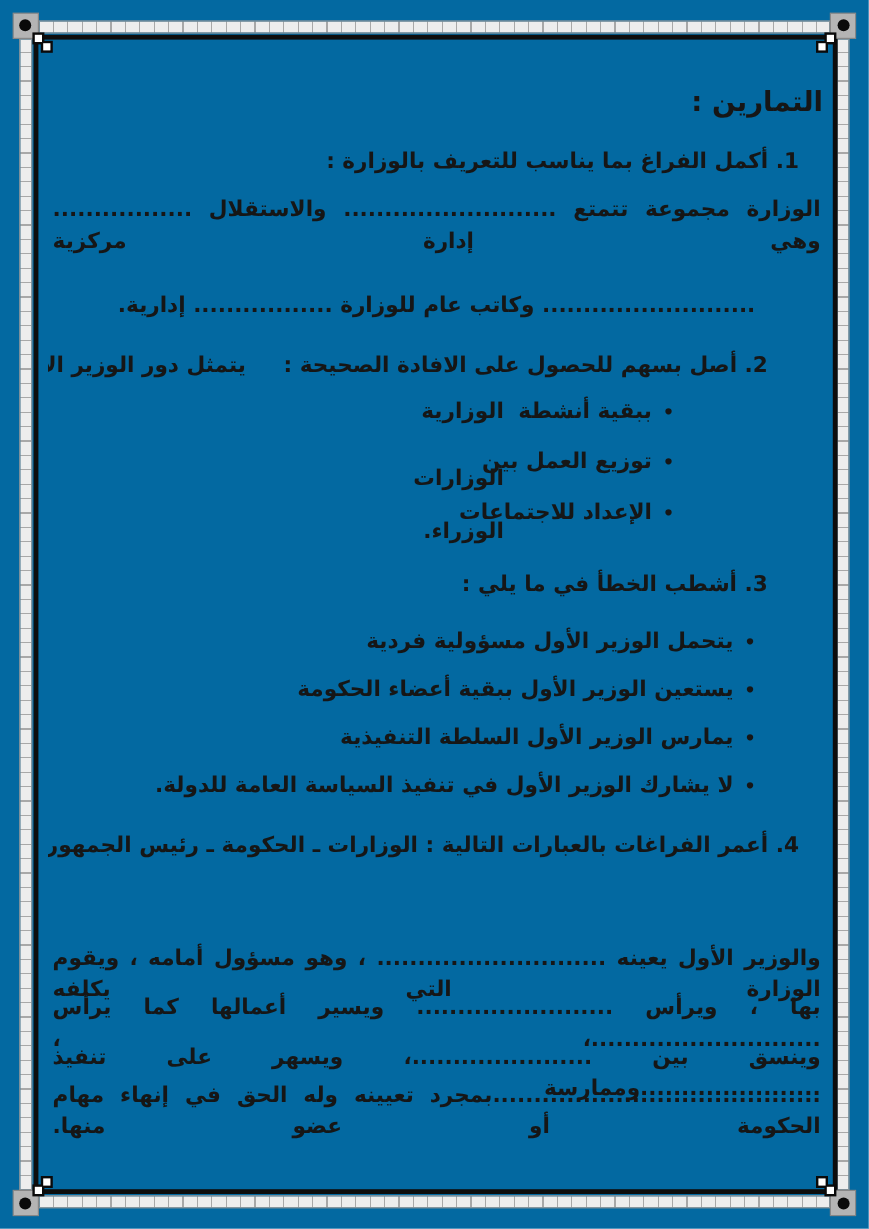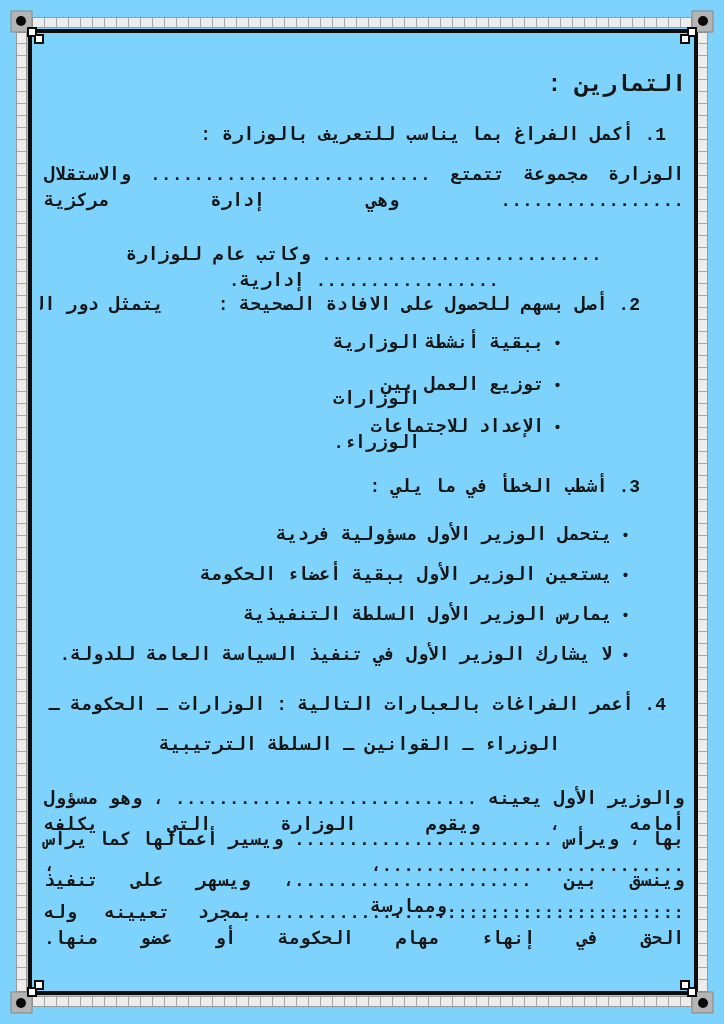--- a/index.html
+++ b/index.html
@@ -1,21 +1,21 @@
 <!DOCTYPE html>
 <html lang="ar"><head>
 <meta charset="utf-8">
 <style>
   html,body{margin:0;padding:0;}
   body{
     width:724px;height:1024px;position:relative;background:#ffffff;
     font-family:"DejaVu Sans","Liberation Sans",sans-serif;
     -webkit-font-smoothing:antialiased;
   }
-  .page{position:absolute;inset:0;background:#7dd3fc;font-family:Liberation Mono, monospace;}
+  .page{position:absolute;inset:0;background:#0369a1;}
   
   .band{position:absolute;background:repeating-linear-gradient(90deg,#ededed 0 11px,#a8a8a8 11px 12px);border:1px solid #9a9a9a;}
   .band-top{left:32px;right:32px;top:17px;height:9px;}
   .band-bottom{left:32px;right:32px;bottom:17px;height:9px;}
   .band-v{background:repeating-linear-gradient(0deg,#ededed 0 11px,#a8a8a8 11px 12px);}
   .band-left{top:32px;bottom:32px;left:16px;width:9px;}
   .band-right{top:32px;bottom:32px;right:16px;width:9px;}
   .frame-black{position:absolute;left:28px;top:29px;right:26px;bottom:29px;border:4px solid #0d0d0d;}
   .corner{position:absolute;width:36px;height:36px;}
   .corner-tl{left:10px;top:10px;}
@@ -122,21 +122,20 @@
     <div class="abs row-item" style="top:564px;right:58px;">
       <span class="bullet">•</span>
       <span>يمارس الوزير الأول السلطة التنفيذية</span>
     </div>
     <div class="abs row-item" style="top:604px;right:58px;">
       <span class="bullet">•</span>
       <span>لا يشارك الوزير الأول في تنفيذ السياسة العامة للدولة.</span>
     </div>
 
     <div class="abs" style="top:654px;right:22px;">4.  أعمر الفراغات بالعبارات التالية : الوزارات ـ  الحكومة ـ رئيس الجمهورية ـ  مجلس</div>
-    <div class="abs" style="top:694px;right:128px;">الوزراء  ـ  القوانين  ـ   السلطة الترتيبية</div>
 
     <div class="abs wide" style="top:748px;">والوزير الأول يعينه ............................ ، وهو مسؤول أمامه ، ويقوم الوزارة التي يكلفه</div>
     <div class="abs wide" style="top:789px;">بها ، ويرأس ........................ ويسير أعمالها كما يرأس ............................، ،</div>
     <div class="abs wide" style="top:830px;">وينسق بين ......................، ويسهر على تنفيذ ......................وممارسة</div>
     <div class="abs wide" style="top:862px;">........................................بمجرد تعيينه وله الحق في إنهاء مهام الحكومة أو عضو منها.</div>
 
   </div>
 </div>
 
 </body></html>

